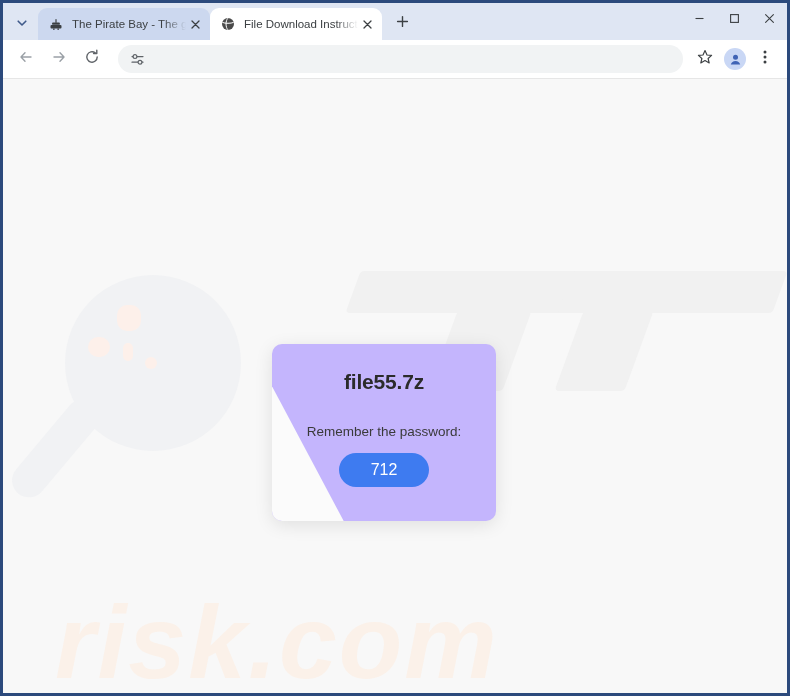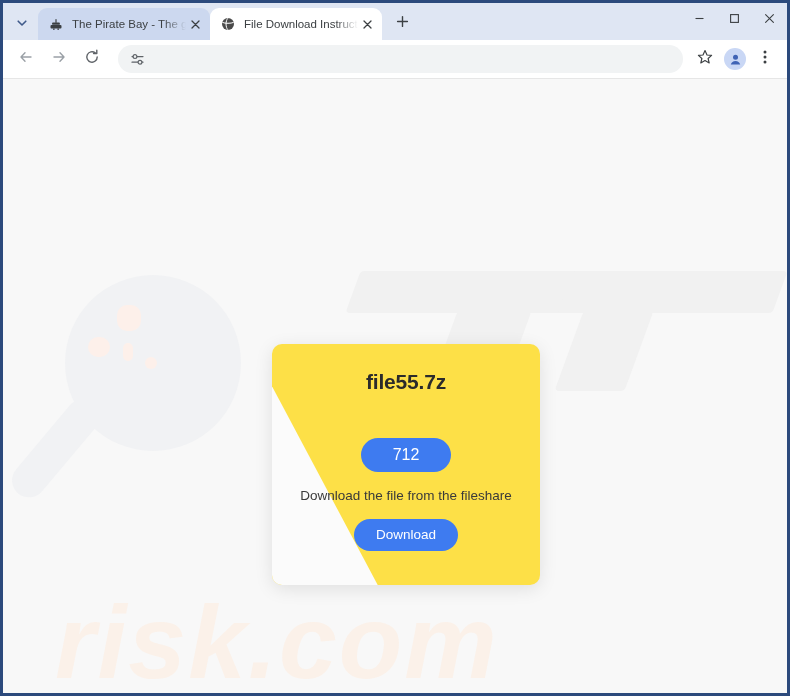--- a/index.html
+++ b/index.html
@@ -247,26 +247,26 @@
     pointer-events: none;
     user-select: none;
     margin-top: 34px;
   }
 
   
   #download-card {
     position: absolute;
     left: 269px;
     top: 265px;
-    width: 268px;
+    width: 224px;
     box-sizing: border-box;
-    background: #fde047;
+    background: #c4b5fd;
     border-radius: 10px;
     box-shadow: 0 4px 18px rgba(0,0,0,0.10);
-    padding: 26px 18px 34px 18px;
+    padding: 26px 18px 18px 18px;
     text-align: center;
     overflow: hidden;
   }
   #download-card::before {
     content: "";
     position: absolute;
     left: -60px; top: -40px;
     width: 120px; height: 420px;
     background: #fbfbfb;
     transform: rotate(-28deg);
@@ -469,19 +469,18 @@
       <div class="glyph g2"></div>
       <div class="glyph g3"></div>
       <div class="glyph g4"></div>
       <div class="glyph g5"></div>
     </div>
 
     <div id="wm-text">risk.com</div>
 
     <div id="download-card">
       <div id="card-title">file55.7z</div>
+      <p class="card-text">Remember the password:</p>
       <div id="password-pill">712</div>
-      <p class="card-text">Download the file from the fileshare</p>
-      <button id="download-button">Download</button>
     </div>
 
   </div>
 </div>
 
 </body></html>

